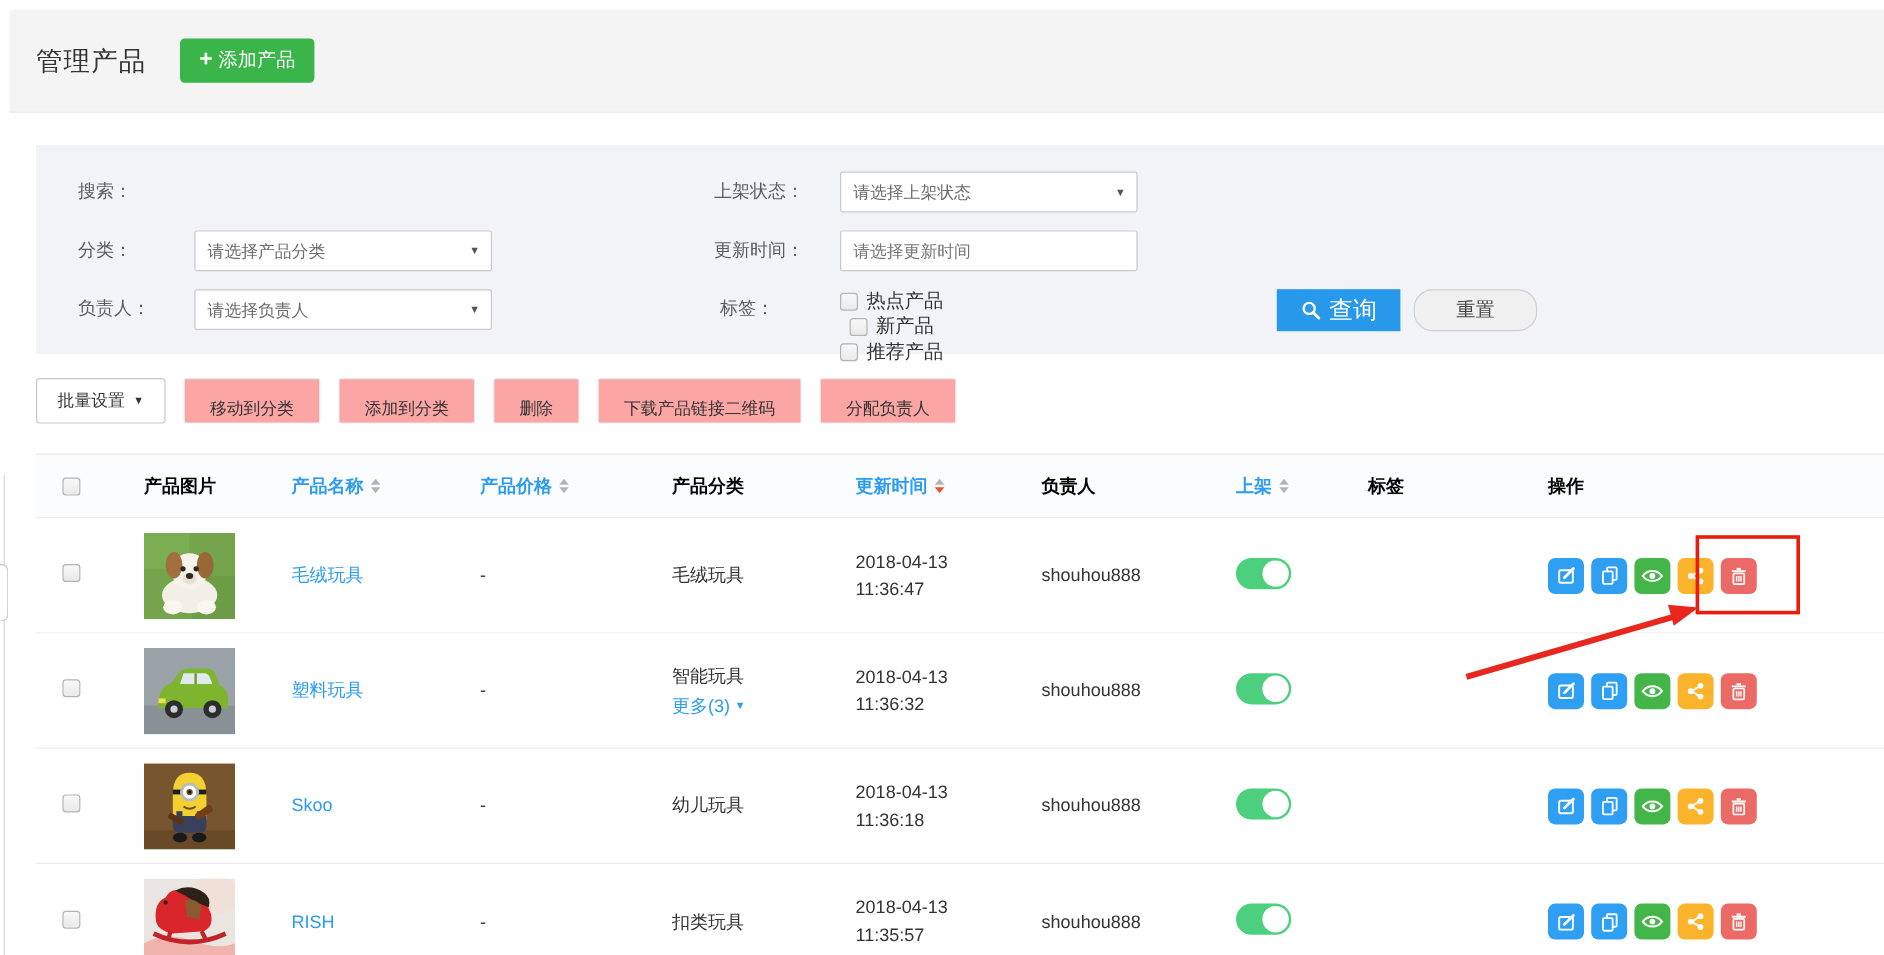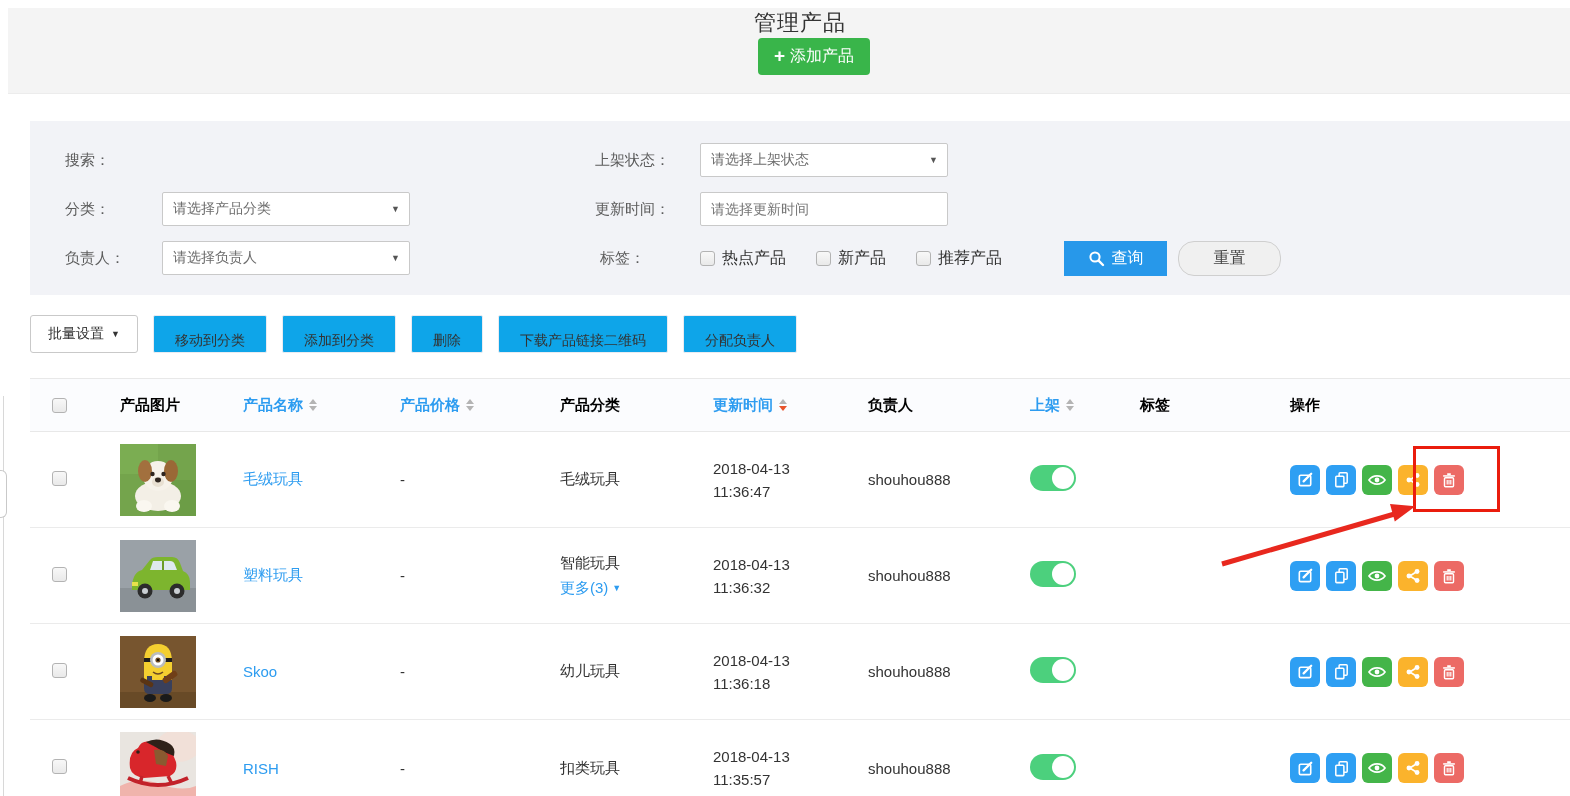--- a/index.html
+++ b/index.html
@@ -1,44 +1,44 @@
 <!DOCTYPE html>
 <html><head>
 <meta charset="utf-8">
 <style>
   * { margin:0; padding:0; box-sizing:border-box; }
   html,body { width:1570px; height:796px; background:#fff; font-family:"Liberation Sans","DejaVu Sans",sans-serif; }
   #app { position:relative; width:1570px; height:796px; overflow:hidden; background:#fff; }
 
   
-  .page-header { position:absolute; left:8px; right:0; top:8px; height:86px; background:#f4f4f4; border-bottom:1px solid #ececec; display:flex; align-items:center; padding-left:22px;flex-direction:column; }
+  .page-header { position:absolute; left:8px; right:0; top:8px; height:86px; background:#f4f4f4; border-bottom:1px solid #ececec; display:flex; align-items:center; padding-left:22px; }
   .page-title { font-size:22px; color:#333; letter-spacing:1px; }
   .add-btn { margin-left:28px; height:37px; background:#39b54a; color:#fff; border:none; border-radius:4px; font-size:16px; padding:0 16px; display:inline-flex; align-items:center; gap:5px; cursor:pointer; font-family:inherit; }
   .add-btn .plus { font-size:19px; font-weight:bold; line-height:1; position:relative; top:-1px; }
 
   
   .filter-panel { position:absolute; left:30px; right:0; top:121px; height:174px; background:#f2f3f7; }
   .f-label { position:absolute; font-size:15px; color:#5c5c5c; line-height:34px; }
-  .f-control { position:absolute; width:248px; height:34px; background:#fff; border:1px solid #c9c9c9; border-radius:2px; font-size:14px; color:#6c6c6c;font-family:Liberation Serif, serif; }
+  .f-control { position:absolute; width:248px; height:34px; background:#fff; border:1px solid #c9c9c9; border-radius:2px; font-size:14px; color:#6c6c6c; }
   input.f-control { padding:0 10px; font-family:inherit; }
   input.f-control::placeholder { color:#757575; opacity:1; }
   .f-select { line-height:32px; padding:0 24px 0 10px; cursor:pointer; }
   .f-select .sel-caret { position:absolute; right:9px; top:0; font-size:9px; color:#555; line-height:32px; }
   .checks { position:absolute; display:flex; align-items:center; gap:0; }
   .check-item { display:flex; align-items:center; margin-right:30px; cursor:pointer; }
   .checkbox { width:15px; height:15px; border:1px solid #b3b3b3; border-radius:3px; background:linear-gradient(#f8f8f8,#e9e9e9); display:inline-block; }
   .check-item .cb-label { font-size:16px; color:#333; margin-left:7px; }
-  .query-btn { position:absolute; left:1034px; top:120px; width:103px; height:35px; background:#2798ea; border:none; border-radius:0; color:#fff; font-size:16px; display:inline-flex; align-items:center; justify-content:center; gap:7px; cursor:pointer; font-family:inherit; }
+  .query-btn { position:absolute; left:1034px; top:120px; width:103px; height:35px; background:#2798ea; border:none; border-radius:0; color:#fff; font-size:20px; display:inline-flex; align-items:center; justify-content:center; gap:7px; cursor:pointer; font-family:inherit; }
   .reset-btn { position:absolute; left:1148px; top:120px; width:103px; height:35px; background:#f0f0f0; border:1px solid #cfcfcf; border-radius:16px; color:#444; font-size:16px; cursor:pointer; font-family:inherit; }
 
   
   .toolbar { position:absolute; left:30px; top:315px; height:38px; display:flex; gap:15px; }
   .bulk-btn { height:38px; background:#fff; border:1px solid #c9c9c9; border-radius:3px; font-size:14px; color:#333; padding:0 17px; display:inline-flex; align-items:center; gap:7px; cursor:pointer; font-family:inherit; }
   .bulk-btn .dd-caret { font-size:9px; color:#333; }
-  .tool-btn { height:38px; background:#0ea5e9; border:1px solid #e9ebf1; border-radius:2px; font-size:14px; color:#333; padding:16px 21px; cursor:pointer; font-family:Liberation Sans, sans-serif; }
+  .tool-btn { height:38px; background:#fca5a5; border:1px solid #e9ebf1; border-radius:2px; font-size:14px; color:#333; padding:16px 21px; cursor:pointer; font-family:Liberation Sans, sans-serif; }
 
   
   .table { position:absolute; left:30px; right:0; top:378px; }
   .thead-row, .tr { display:grid; grid-template-columns:90px 123px 157px 160px 153px 155px 162px 110px 150px 1fr; align-items:center; }
   .thead-row { height:54px; background:#fbfcfe; border-top:1px solid #e8e8e8; border-bottom:1px solid #e8e8e8; }
   .th { font-size:15px; font-weight:bold; color:#000000; display:flex; align-items:center; }
   .th.sortable { color:#2d9cf0; cursor:pointer; }
   .sort-carets { display:inline-flex; flex-direction:column; margin-left:6px; gap:2px; }
   .sc-up { width:0; height:0; border-left:4px solid transparent; border-right:4px solid transparent; border-bottom:5px solid #b4b4b4; }
   .sc-down { width:0; height:0; border-left:4px solid transparent; border-right:4px solid transparent; border-top:5px solid #b4b4b4; }
@@ -105,21 +105,21 @@
     <span class="f-label" style="left:565px; top:22px;">上架状态：</span>
     <div class="f-control f-select" style="left:670px; top:22px;">
       <span>请选择上架状态</span>
       <span class="sel-caret">▼</span>
     </div>
 
     <span class="f-label" style="left:565px; top:71px;">更新时间：</span>
     <input class="f-control" style="left: 670px; top: 71px;" placeholder="请选择更新时间">
 
     <span class="f-label" style="left:570px; top:120px;">标签：</span>
-    <div class="checks" style="left:670px; top:120px; height:34px;">
+    <div class="checks" style="left:670px; top:120px; height:34px;flex-direction:column;">
       <span class="check-item">
         <span class="checkbox"></span>
         <span class="cb-label">热点产品</span>
       </span>
       <span class="check-item">
         <span class="checkbox"></span>
         <span class="cb-label">新产品</span>
       </span>
       <span class="check-item">
         <span class="checkbox"></span>

